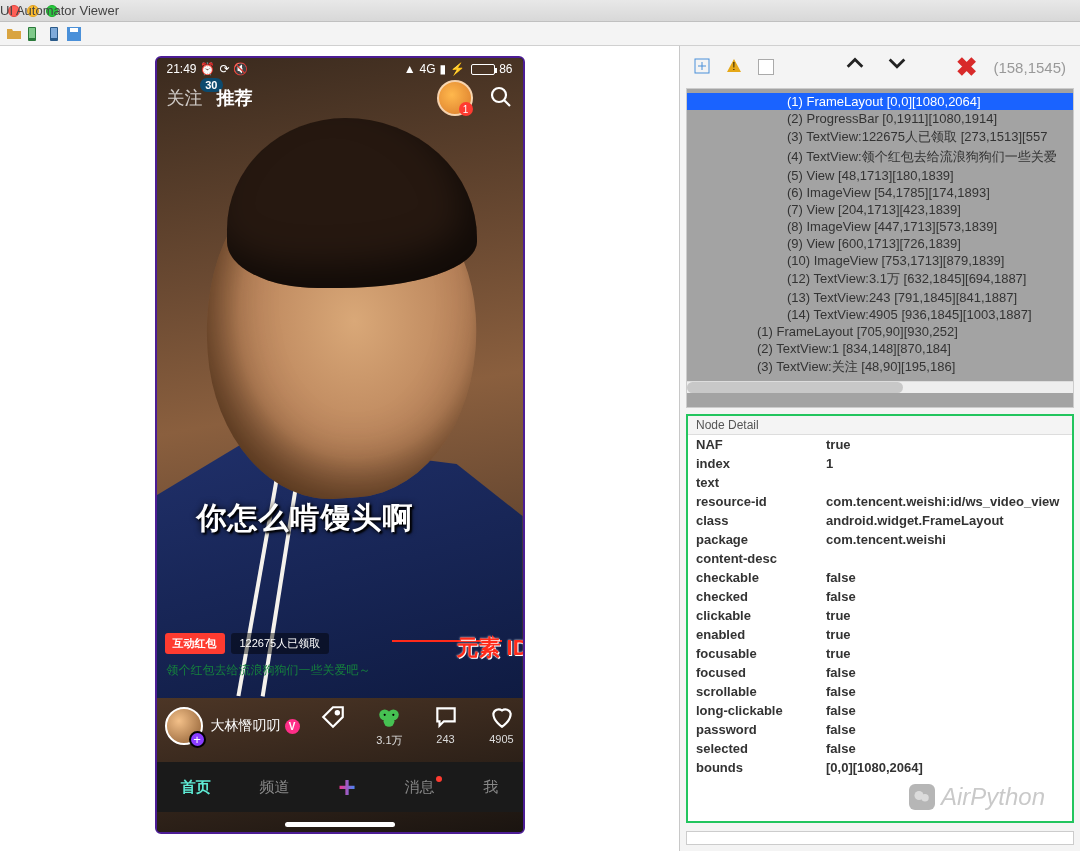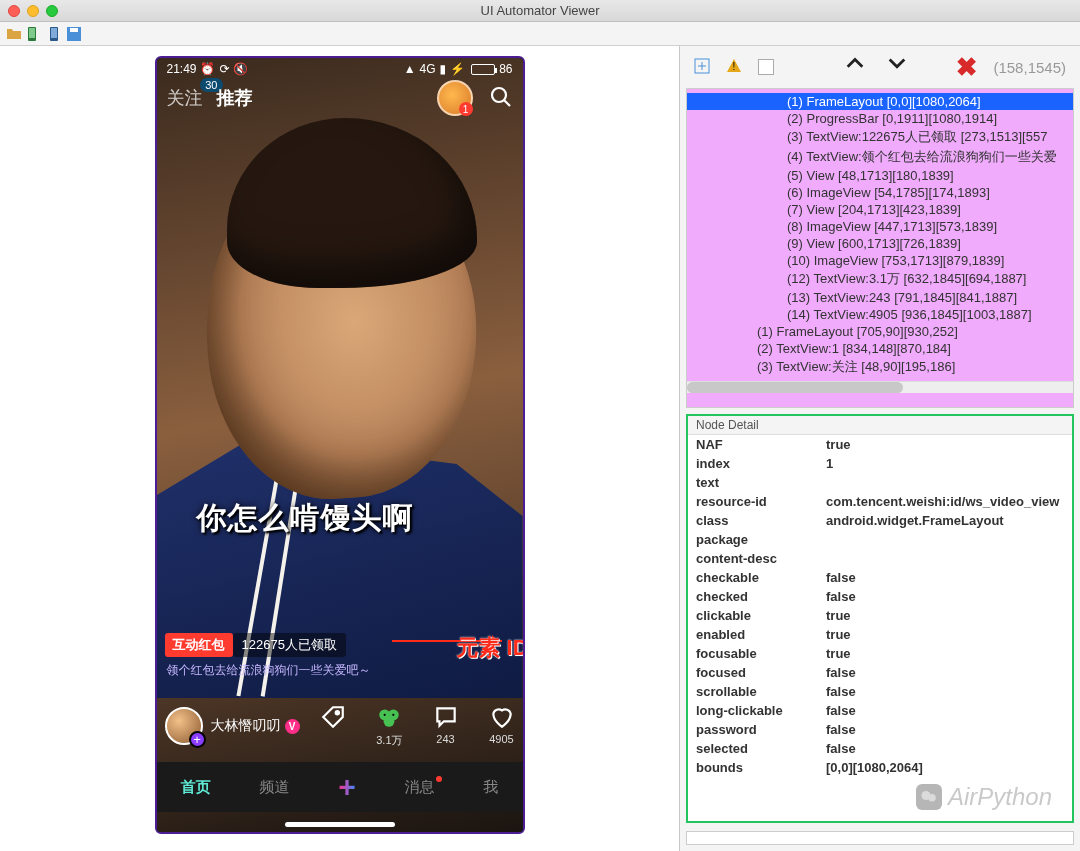--- a/index.html
+++ b/index.html
@@ -22,21 +22,21 @@
     padding: 0 8px;
     border-bottom: 1px solid #c0c0c0;
     position: relative;
   }
   .traffic-lights { display: flex; gap: 7px; }
   .tl { width: 12px; height: 12px; border-radius: 50%; }
   .tl.red { background: #ff5f56; border:1px solid #e0443e; }
   .tl.yel { background: #ffbd2e; border:1px solid #dea123; }
   .tl.grn { background: #27c93f; border:1px solid #1aab29; }
   .title-center {
-    position: absolute; left:0; right:0; text-align:center;
+    position: absolute; left:0; right:0; 
     font-size: 13px; color:#444;
   }
   
   .toolbar {
     height: 24px;
     background: #f4f4f4;
     display: flex;
     align-items: center;
     padding: 0 6px;
     gap: 4px;
@@ -85,21 +85,21 @@
   .topnav {
     position:absolute; top:28px; left:10px;
     display:flex; align-items:center; gap:14px; z-index:5;
     font-size:18px;
   }
   .topnav .tab { color:rgba(255,255,255,.75); position:relative; }
   .topnav .tab.active { color:#fff; font-weight:600; }
   .badge {
     position:absolute; top:-8px; right:-20px;
     background:#0c4a6e; color:#fff; font-size:11px;
-    border-radius:9px; padding:1px 5px; font-weight:400;
+    border-radius:9px; padding:1px 5px; font-weight:700;
   }
   .top-icons { position:absolute; top:22px; right:10px; display:flex; align-items:center; gap:16px; z-index:5; }
   .gift-icon {
     width:36px; height:36px; border-radius:50%;
     background: radial-gradient(circle at 40% 40%, #ffb84d, #d97a2a);
     border:2px solid rgba(255,255,255,.6);
     position:relative;
   }
   .gift-icon::after {
     content:attr(data-dot);
@@ -138,31 +138,31 @@
   .jacket::before { left:28%; transform:rotate(10deg);}
   .jacket::after  { left:34%; transform:rotate(9deg);}
   .caption-big {
     position:absolute; top:440px; left:40px; right:20px;
     font-size:30px; font-weight:700; color:#fff;
     text-shadow: 0 0 6px rgba(0,0,0,.9), 2px 2px 2px #000;
     letter-spacing:1px;
   }
   
   .rp-row {
-    position:absolute; top:575px; left:8px; display:flex; align-items:center; 
-    font-size:13px;
+    position:absolute; top:575px; left:8px; display:flex; align-items:center; gap:6px;
+    font-size:11px;
   }
   .rp-tag {
     background:#ff3b30; color:#fff; border-radius:3px; padding:3px 8px; font-weight:600;
   }
   .rp-count {
     background:rgba(0,0,0,.45); color:#fff; padding:3px 9px; border-radius:3px;
   }
   .rp-sub {
-    position:absolute; top:604px; left:10px; font-size:12px; color:#c4b5fd;
+    position:absolute; top:604px; left:10px; font-size:12px; color:#15803d;
   }
   .annot {
     position:absolute; top:575px; left:300px;
     color:#ff2a1a; font-size:22px; font-weight:700;
     text-shadow: 0 0 2px #fff, 1px 1px 0 #fff;
     white-space:nowrap;
   }
   .arrow {
     position:absolute; top:582px; left:235px;
     width:110px; height:2px; background:#ff2a1a;
@@ -232,21 +232,21 @@
     height:42px; display:flex; align-items:center; gap:16px;
     padding: 0 14px; background:#f4f4f4;
   }
   .right-toolbar .sp { flex:1; }
   .chev { font-size:22px; color:#333; }
   .xbtn { color:#d82a2a; font-size:26px; font-weight:900; }
   .coords { color:#999; font-size:15px; }
   .checkbox { width:16px; height:16px; border:1px solid #aaa; background:#fff; }
   
   .tree-wrap {
-    background:#f0abfc; border:1px solid #ccc; margin:0 6px;
+    background:#a3a3a3; border:1px solid #ccc; margin:0 6px;
     height:320px; overflow:auto;
   }
   .tree { font-family: "Lucida Grande", Arial, sans-serif; font-size:13px; padding:4px 0; white-space:nowrap; }
   .tree .row { padding:1px 0 1px 100px; }
   .tree .row.l1 { padding-left:70px; }
   .tree .row.sel { background:#1a63ff; color:#fff; }
   .hscroll-track { height:12px; background:#eee; border-top:1px solid #ddd; }
   .hscroll-thumb { width:56%; height:100%; background:#c8c8c8; border-radius:6px; }
   
   .detail-wrap {
@@ -259,21 +259,21 @@
     background:#f4f4f4; border-bottom:1px solid #ddd;
     padding:2px 8px; font-size:12px; color:#555;
   }
   .detail-body { flex:1; overflow:auto;font-weight:bold; }
   .drow { display:flex; font-size:13px; }
   .drow .k { width:130px; padding:2px 8px; }
   .drow .v { flex:1; padding:2px 8px; }
   .filler { height: 14px; background:#fff; margin:0 6px 6px; border:1px solid #ccc; }
   
   .watermark {
-    position:absolute; bottom:40px; right:28px;
+    position:absolute; bottom:40px; right:35px;
     color:#b8b8b8; font-size:24px; font-style:italic;
     display:flex; align-items:center; gap:6px; opacity:.75;margin-left:42px;
   }
   .wm-ico {
     width:26px; height:26px; border-radius:6px;
     background:#9e9e9e;
     display:inline-flex; align-items:center; justify-content:center;
   }
   .wm-ico svg { width:18px; height:18px; }
 </style>
@@ -487,20 +487,21 @@
           <div class="drow">
             <div class="k">resource-id</div>
             <div class="v">com.tencent.weishi:id/ws_video_view</div>
           </div>
           <div class="drow">
             <div class="k">class</div>
             <div class="v">android.widget.FrameLayout</div>
           </div>
           <div class="drow">
             <div class="k">package</div>
+            <div class="v">com.tencent.weishi</div>
           </div>
           <div class="drow">
             <div class="k">content-desc</div>
             <div class="v"></div>
           </div>
           <div class="drow">
             <div class="k">checkable</div>
             <div class="v">false</div>
           </div>
           <div class="drow">

